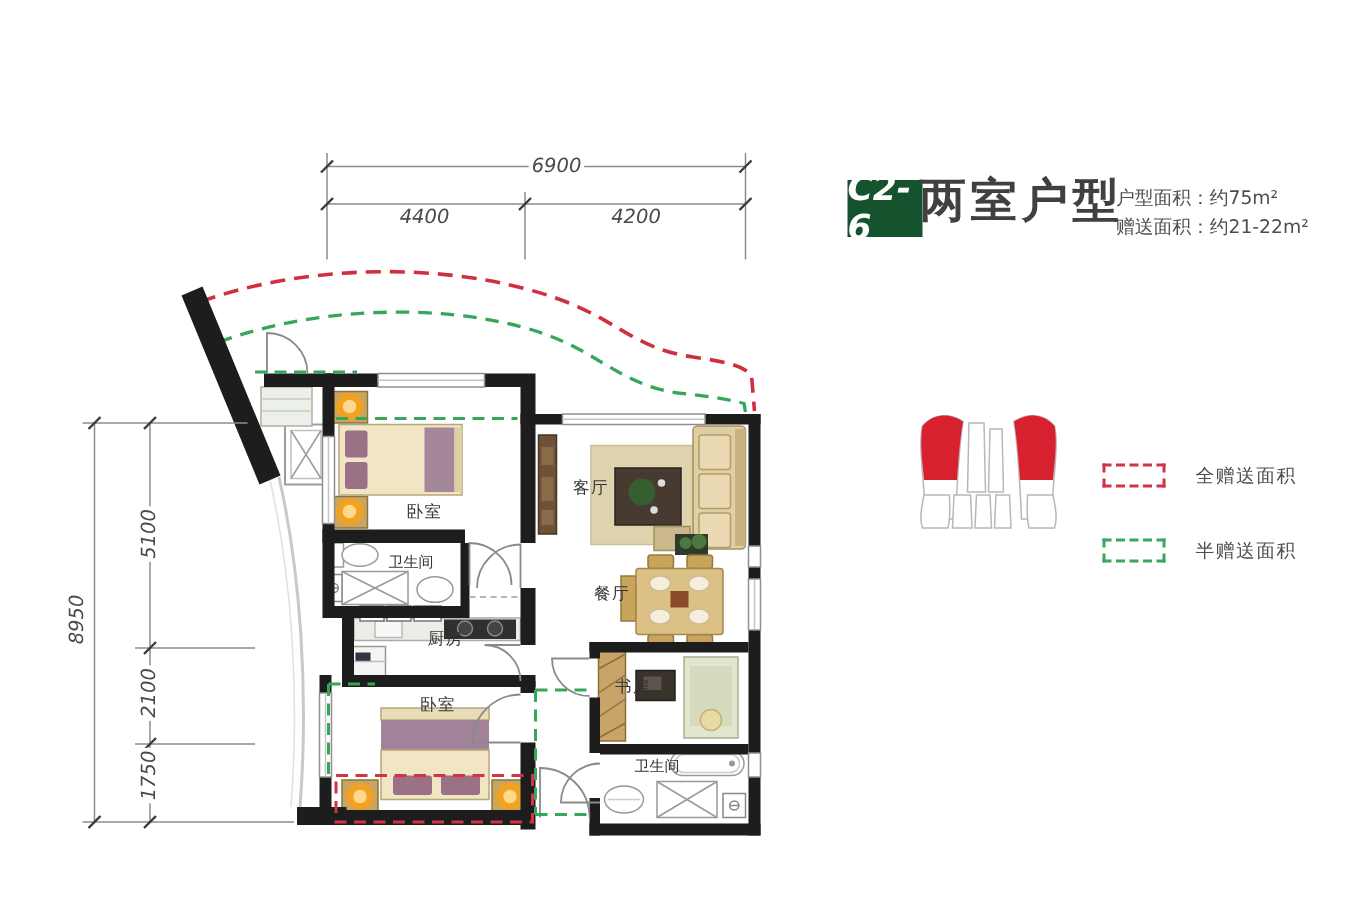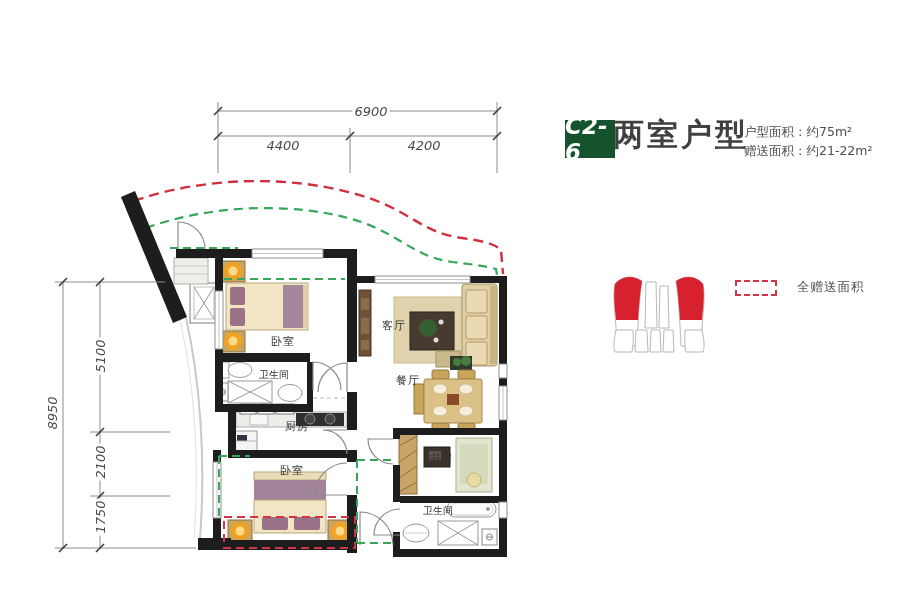--- a/index.html
+++ b/index.html
@@ -12,21 +12,21 @@
   .room{font-size:11px;font-weight:400;color:#333;letter-spacing:1px;}
   .room.small{font-size:10px;letter-spacing:0;text-align:center;}
   
   .badge{position:absolute;left:565px;top:120px;width:50px;height:38px;background:#14532d;
          display:flex;align-items:center;justify-content:center;}
   .badge span{color:#fff;font-weight:700;font-style:italic;font-size:23px;letter-spacing:0;}
   .title{position:absolute;left:613px;top:112px;font-size:31px;font-weight:700;color:#404040;
          letter-spacing:3px;line-height:44px;}
   .info{position:absolute;left:744px;top:122px;font-size:12.5px;color:#4e4e4e;line-height:19px;}
   
-  .legend-row{position:absolute;display:flex;align-items:center;}
+  .legend-row{position:absolute;display:flex;margin-top:30px;}
   .swatch{width:38px;height:12px;border:2px dashed #d23345;margin-right:20px;}
   .swatch.green{border-color:#3aa85c;}
   .legend-label{font-size:12.5px;color:#4e4e4e;letter-spacing:1px;}
 </style>
 </head>
 <body>
 
 <div id="page">
 
 <svg id="plan-svg" width="900" height="600" viewBox="0 0 900 600">
@@ -340,22 +340,22 @@
 <span class="lbl dim dim-v" style="left:52px;top:413px">8950</span>
 <span class="lbl dim dim-v" style="left:100px;top:356px">5100</span>
 <span class="lbl dim dim-v" style="left:100px;top:462px">2100</span>
 <span class="lbl dim dim-v" style="left:100px;top:517px">1750</span>
 
 <span class="lbl room" style="left:283px;top:341px">卧室</span>
 <span class="lbl room small" style="left:274px;top:375px">卫生间</span>
 <span class="lbl room" style="left:297px;top:426px">厨房</span>
 <span class="lbl room" style="left:292px;top:470px">卧室</span>
 <span class="lbl room" style="left:394px;top:325px">客厅</span>
-<span class="lbl room" style="left:408px;top:380px">餐厅</span>
-<span class="lbl room" style="left:441px;top:458px">书房</span>
+<span class="lbl room" style="left:408px;top:396px">餐厅</span>
+<span class="lbl room" style="left:422px;top:458px">书房</span>
 <span class="lbl room small" style="left:438px;top:511px">卫生间</span>
 
 <div class="badge">
   <span>C2-6</span>
 </div>
 <div class="title">两室户型</div>
 <div class="info">
   <div>户型面积：约75m²</div>
   <div>赠送面积：约21-22m²</div>
 </div>
@@ -375,14 +375,18 @@
   <g fill="#d7212f">
     <path d="M 3 12 C 1 24 3 36 4 48 L 26 48 C 27 34 28 20 30 9 C 19 2 9 5 3 12 Z"></path>
     <path d="M 91 12 C 93 24 91 36 90 48 L 68 48 C 67 34 66 20 64 9 C 75 2 85 5 91 12 Z"></path>
   </g>
 </svg>
 
 <div class="legend-row" style="left:735px;top:279px">
   <div class="swatch"></div>
   <span class="legend-label">全赠送面积</span>
 </div>
+<div class="legend-row" style="left:735px;top:329px">
+  <div class="swatch green"></div>
+  <span class="legend-label">半赠送面积</span>
+</div>
 
 </div>
 
 </body></html>

